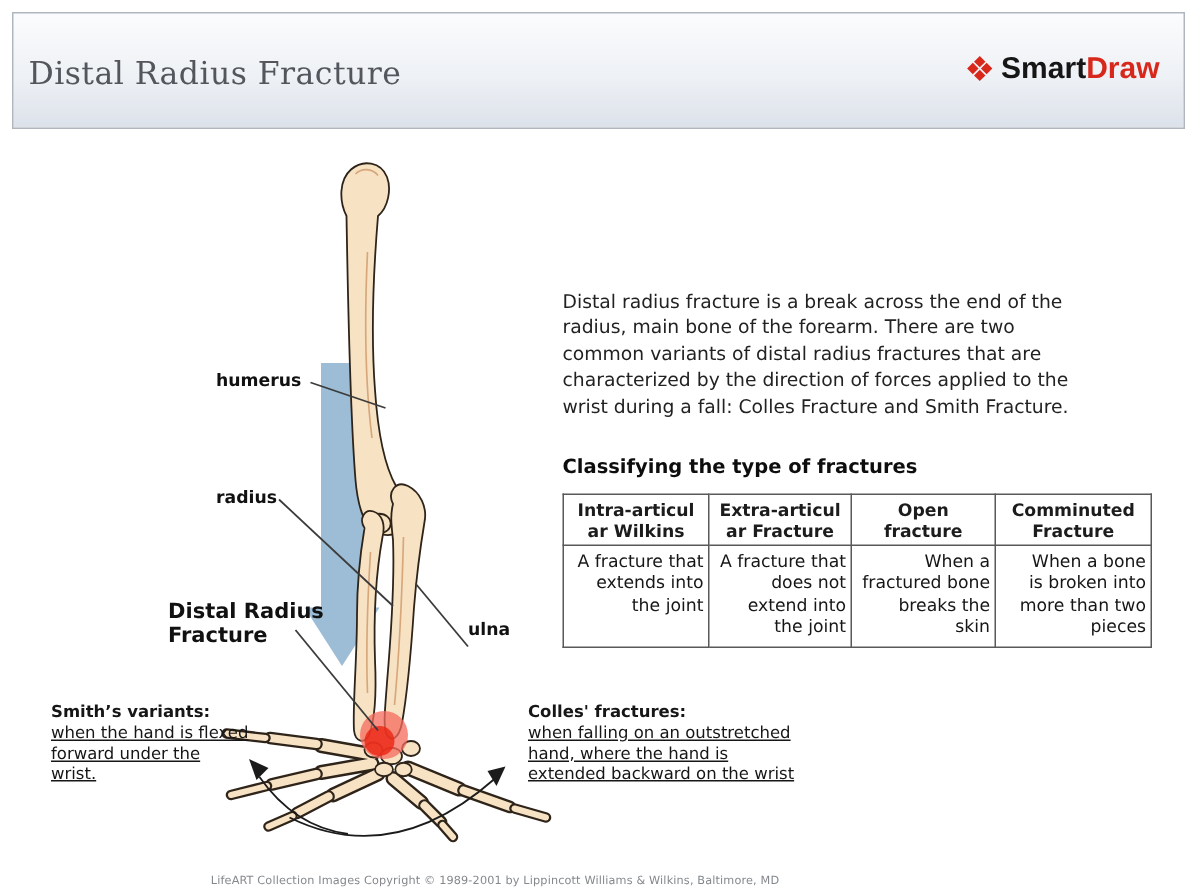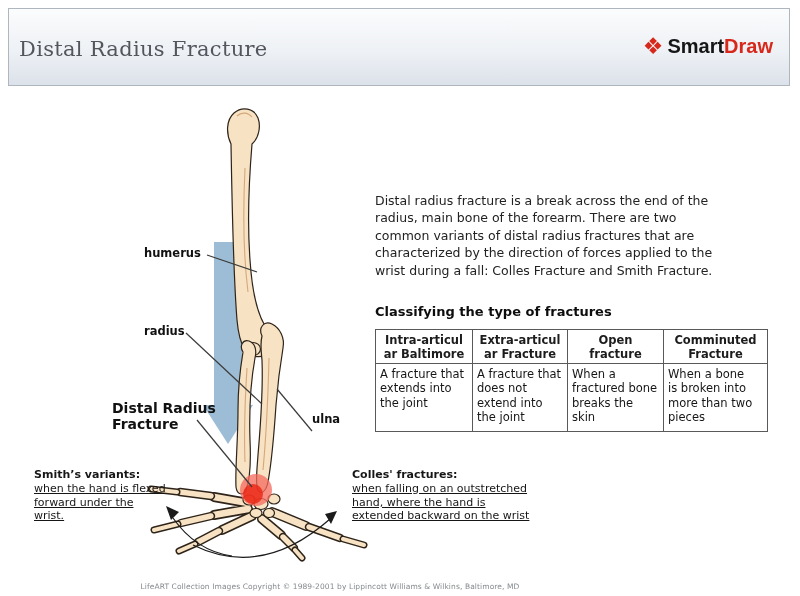--- a/index.html
+++ b/index.html
@@ -54,21 +54,21 @@
     font-size:12.5px;line-height:17.4px;color:#222;white-space:pre-line;
   }
   .class-title{position:absolute;left:375px;top:304px;font-size:13px;font-weight:bold;color:#0d0d0d;}
   table.fracture-table{
     position:absolute;left:375px;top:329px;width:392px;border-collapse:collapse;table-layout:fixed;
   }
   .fracture-table th,.fracture-table td{
     border:1px solid #58595b;white-space:pre-line;overflow:hidden;
   }
   .fracture-table th{font-size:11.5px;line-height:14px;padding:2px 1px;text-align:center;font-weight:bold;height:29px;}
-  .fracture-table td{font-size:11.5px;line-height:14.4px;padding:3px 3px 3px 4px;vertical-align:top;text-align:left;height:61px;font-weight:normal;color:#161616;margin-top:32px;}
+  .fracture-table td{font-size:11.5px;line-height:14.4px;padding:3px 3px 3px 4px;vertical-align:top;text-align:right;height:61px;font-weight:normal;color:#161616;margin-top:32px;}
   
   .footer-copy{
     position:absolute;left:0;top:582px;width:660px;text-align:center;
     font-size:7.5px;color:#85898d;letter-spacing:.1px;
   }
 </style>
 </head>
 <body>
 
 <div class="header-bar">
@@ -194,21 +194,21 @@
 <table class="fracture-table">
   <colgroup>
     <col style="width:97px">
       <col style="width:95px">
       <col style="width:96px">
       <col style="width:104px">
   </colgroup>
   <thead>
     <tr>
       <th>Intra-articul
-ar Baltimore</th>
+ar Wilkins</th>
       <th>Extra-articul
 ar Fracture</th>
       <th>Open
 fracture</th>
       <th>Comminuted
 Fracture</th>
     </tr>
   </thead>
   <tbody>
     <tr>

